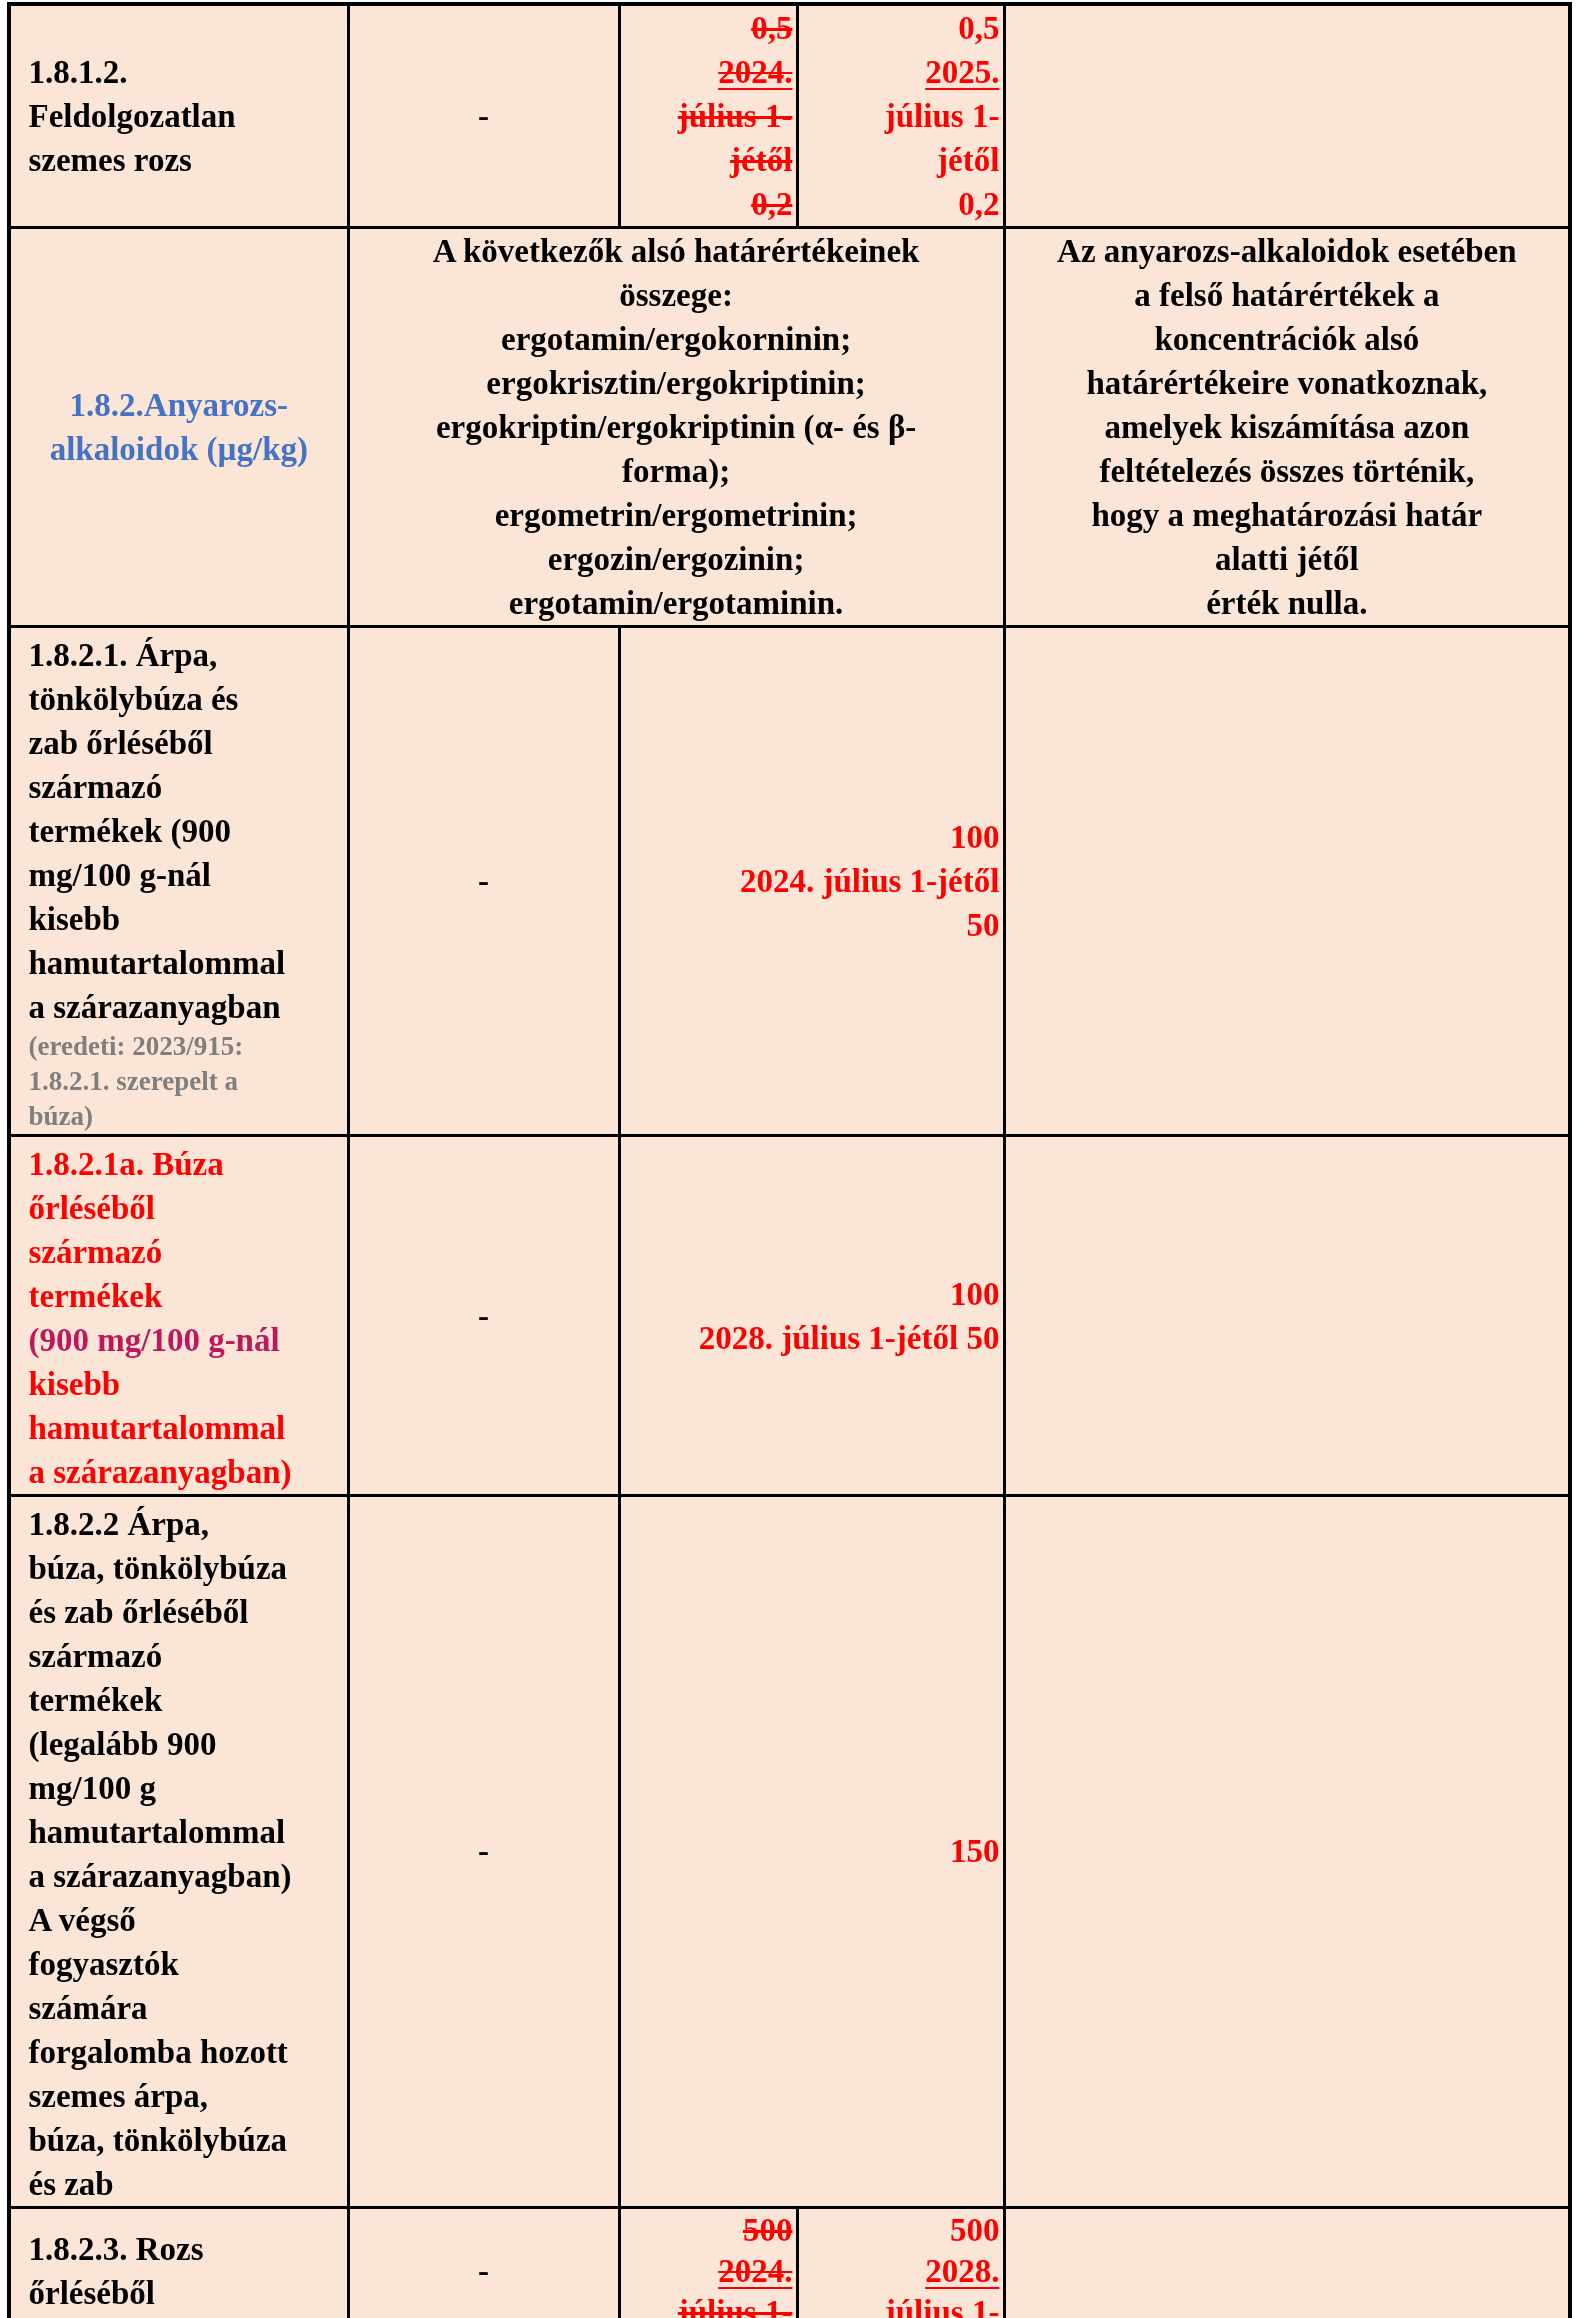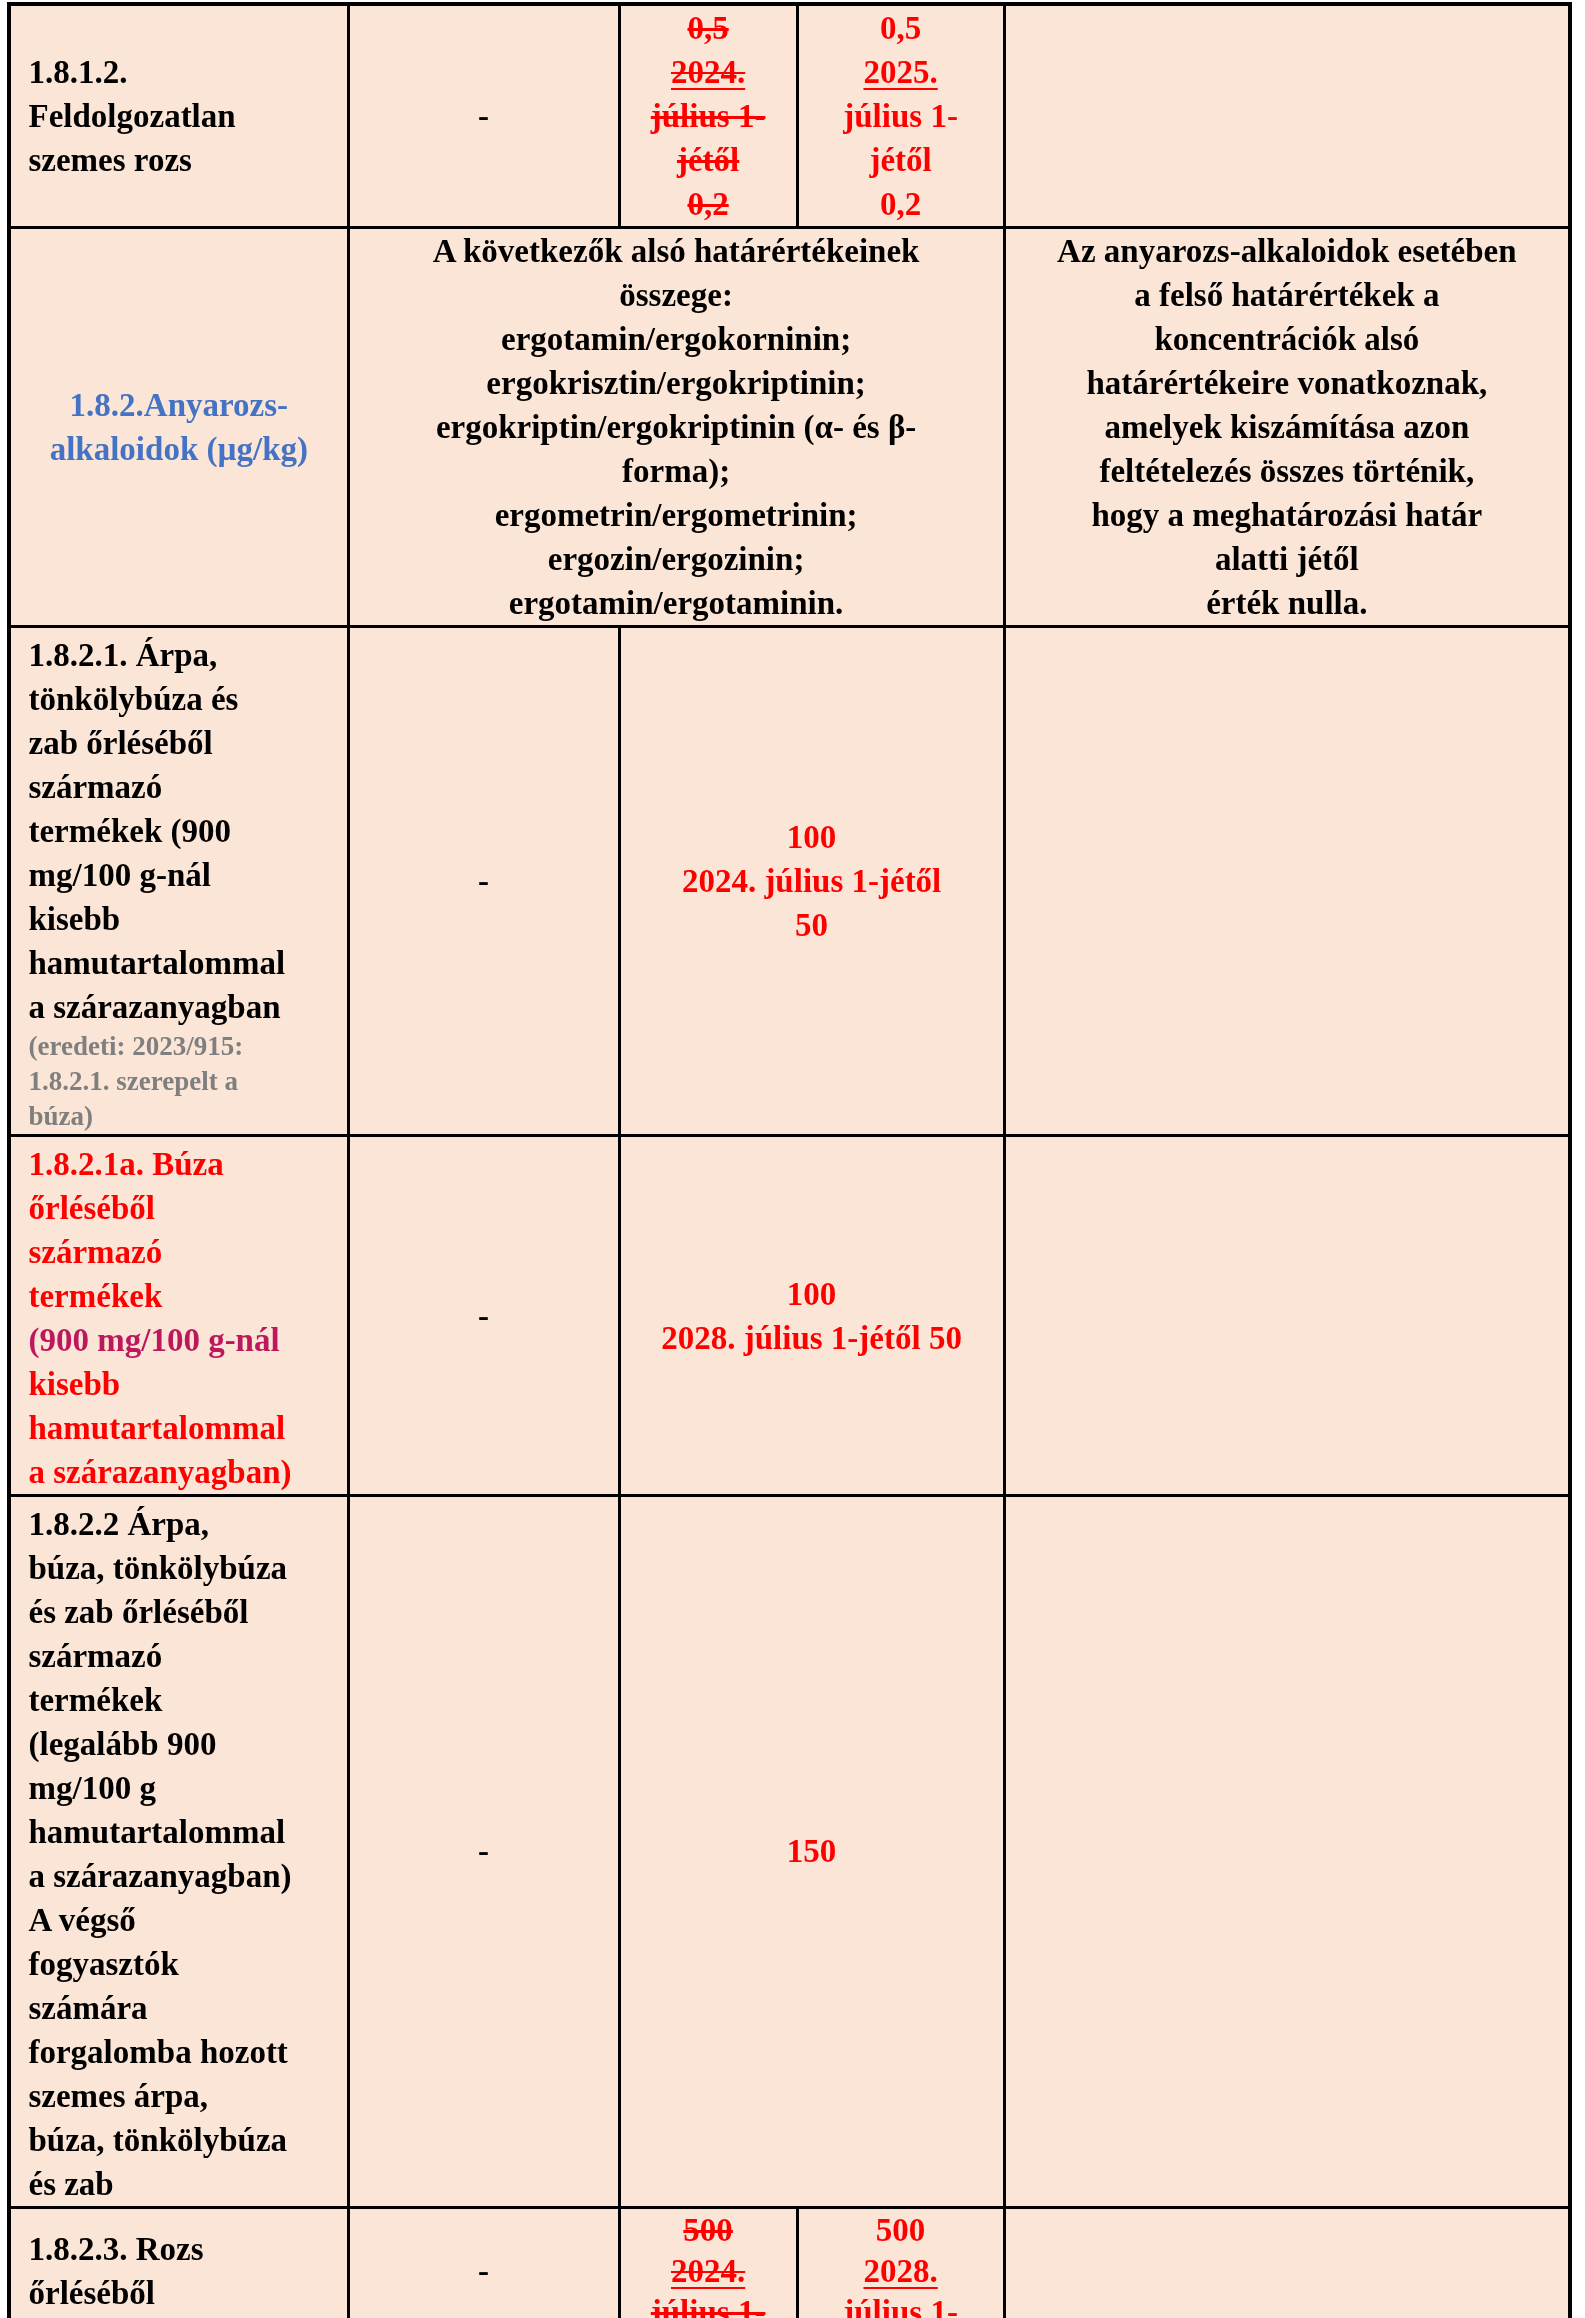--- a/index.html
+++ b/index.html
@@ -20,21 +20,21 @@
     border:3.2px solid #000000;
     vertical-align:middle;
     padding:0 11px;
     font-size:33px; line-height:44px;
     overflow:hidden;
   }
   .ln { white-space:nowrap; }
   .label { text-align:left; padding-left:17.4px; padding-right:8px; }
   .vtop { vertical-align:top; padding-top:4.8px; }
   .center { text-align:center; }
-  .val { text-align:center; color:#FE0000; padding:0 3.2px; }
+  .val { text-align:right; color:#FE0000; padding:0 3.2px; }
   .blue { color:#4472C4; }
   .note { font-size:27px; line-height:35px; color:#7F7F7F; }
   .st   { text-decoration:line-through; text-decoration-thickness:3.2px; }
   .un   { text-decoration:underline; text-decoration-thickness:2.4px; text-underline-offset:4.8px;font-family:Liberation Serif, serif; }
   .stun { text-decoration:underline line-through; text-decoration-thickness:2.4px; text-underline-offset:4.8px; }
   .r6val { vertical-align:top; line-height:41px; padding-top:1.6px; }
   .r6dash { vertical-align:middle; }
 </style>
 </head>
 <body>

